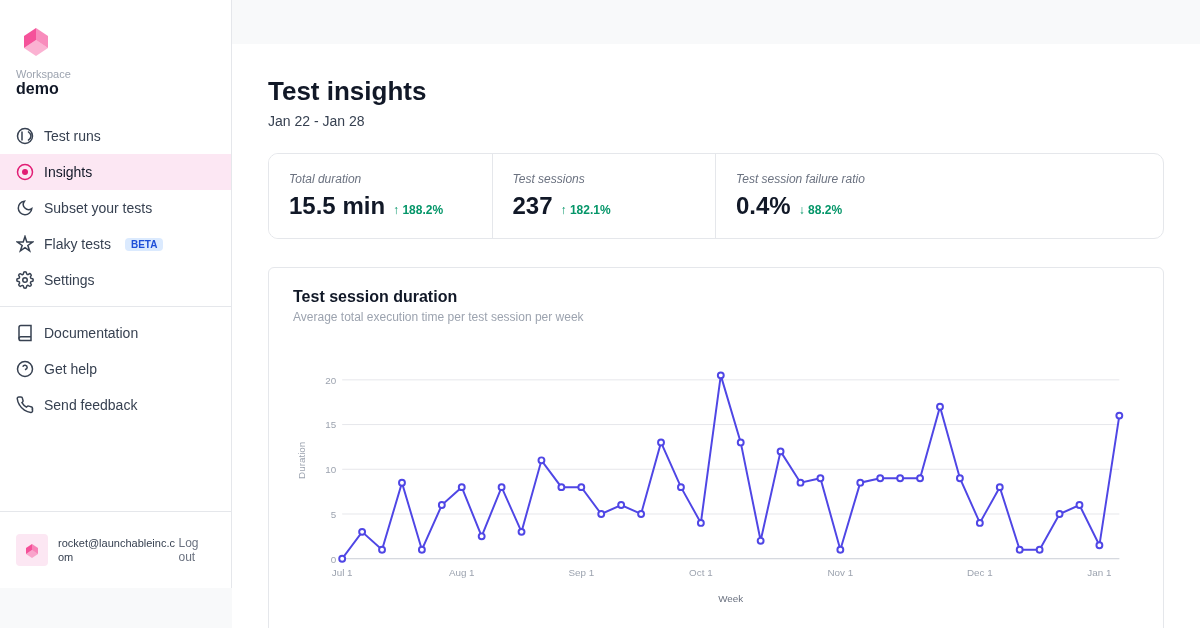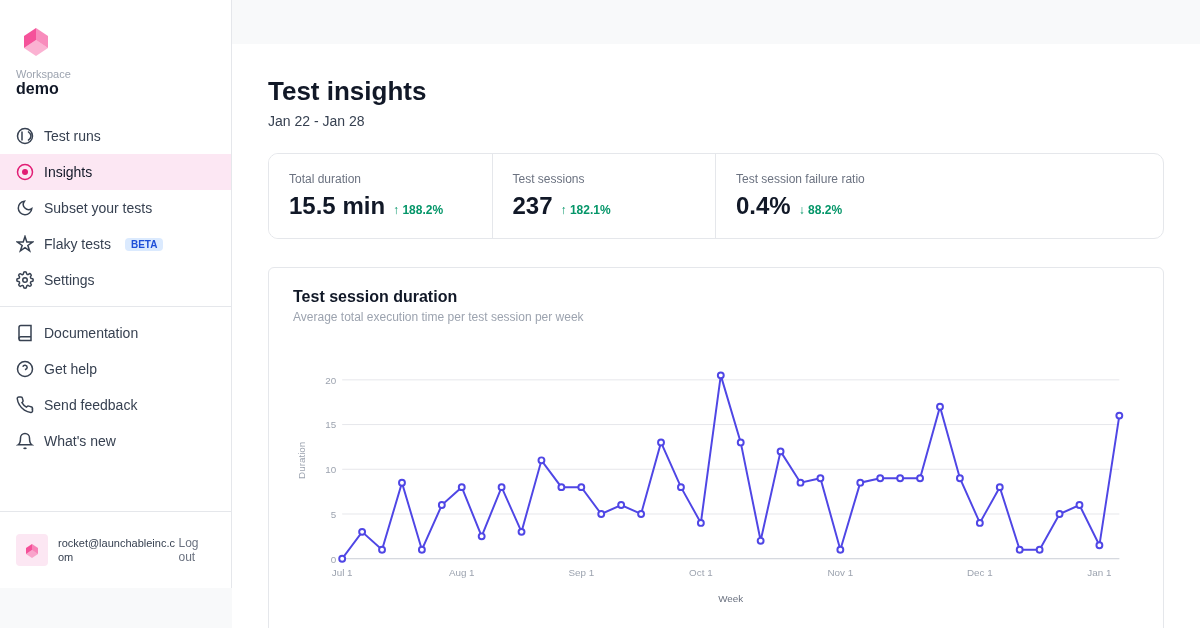--- a/index.html
+++ b/index.html
@@ -134,20 +134,21 @@
     .stat-card {
       padding: 18px 20px;
       border-right: 1px solid #e5e7eb;
       background: #fff;
     }
     .stat-card:last-child { border-right: none; }
     .stat-label {
       font-size: 12px;
       color: #6b7280;
       margin-bottom: 6px;
+      font-style: italic;
     }
     .stat-value-row {
       display: flex;
       align-items: baseline;
       gap: 8px;
       flex-wrap: wrap;
     }
     .stat-value {
       font-size: 24px;
       font-weight: 700;
@@ -273,29 +274,20 @@
           </span>
           <span>Get help</span>
         </div>
         <div class="nav-item">
           <span class="nav-icon">
             <svg width="18" height="18" viewBox="0 0 24 24" fill="none" stroke="currentColor" stroke-width="2">
               <path d="M22 16.92v3a2 2 0 0 1-2.18 2 19.79 19.79 0 0 1-8.63-3.07A19.5 19.5 0 0 1 4.69 12a19.79 19.79 0 0 1-3.07-8.67A2 2 0 0 1 3.6 1.27h3a2 2 0 0 1 2 1.72c.127.96.361 1.903.7 2.81a2 2 0 0 1-.45 2.11L7.91 8.91a16 16 0 0 0 6 6l.91-.91a2 2 0 0 1 2.11-.45c.907.339 1.85.573 2.81.7A2 2 0 0 1 21.73 16.92z"></path>
             </svg>
           </span>
           <span>Send feedback</span>
-        </div>
-        <div class="nav-item">
-          <span class="nav-icon">
-            <svg width="18" height="18" viewBox="0 0 24 24" fill="none" stroke="currentColor" stroke-width="2">
-              <path d="M18 8a6 6 0 0 0-12 0c0 7-3 9-3 9h18s-3-2-3-9"></path>
-              <path d="M13.73 21a2 2 0 0 1-3.46 0"></path>
-            </svg>
-          </span>
-          <span>What's new</span>
         </div>
       </div>
   </div>
 
   <div class="sidebar-bottom">
     <div class="sidebar-user">
       <div class="user-avatar">
         <svg width="20" height="20" viewBox="0 0 40 40" fill="none">
           <path d="M8 28 L8 16 L20 8 L20 20 Z" fill="#f43f8f" opacity="0.9"></path>
           <path d="M20 20 L20 8 L32 16 L32 28 Z" fill="#f43f8f" opacity="0.6"></path>

